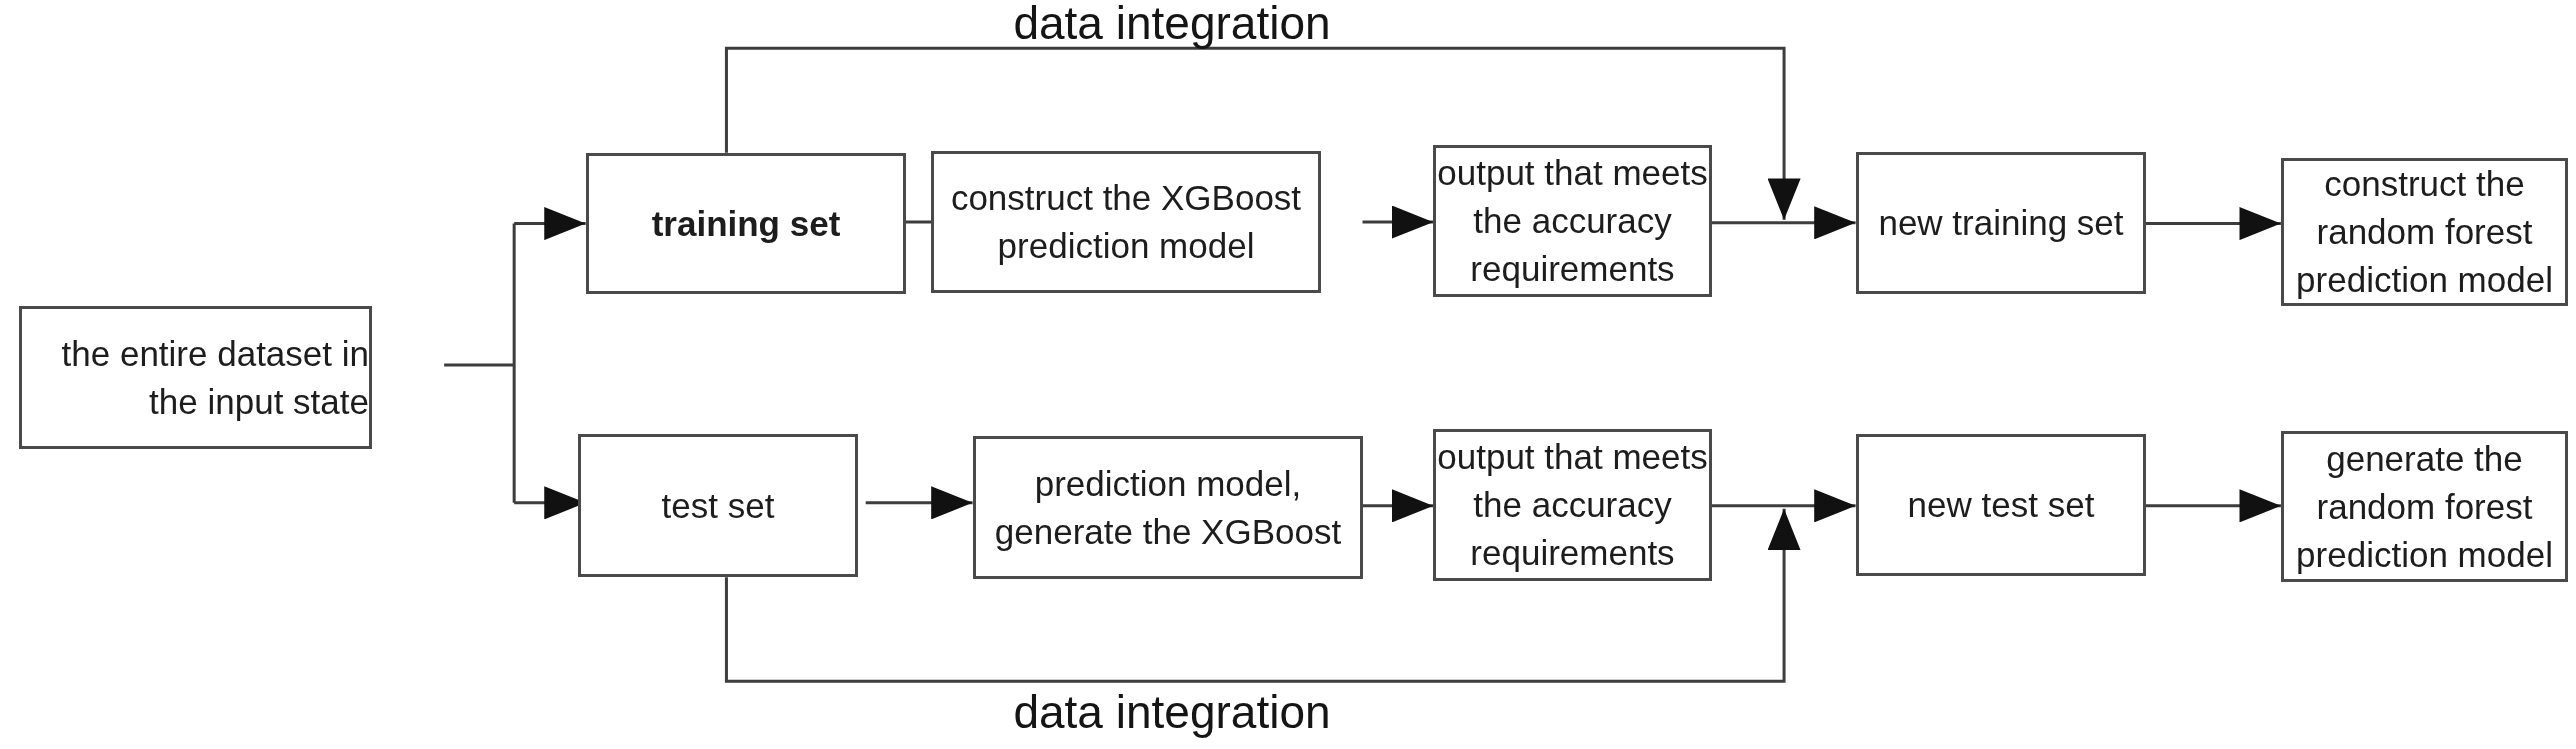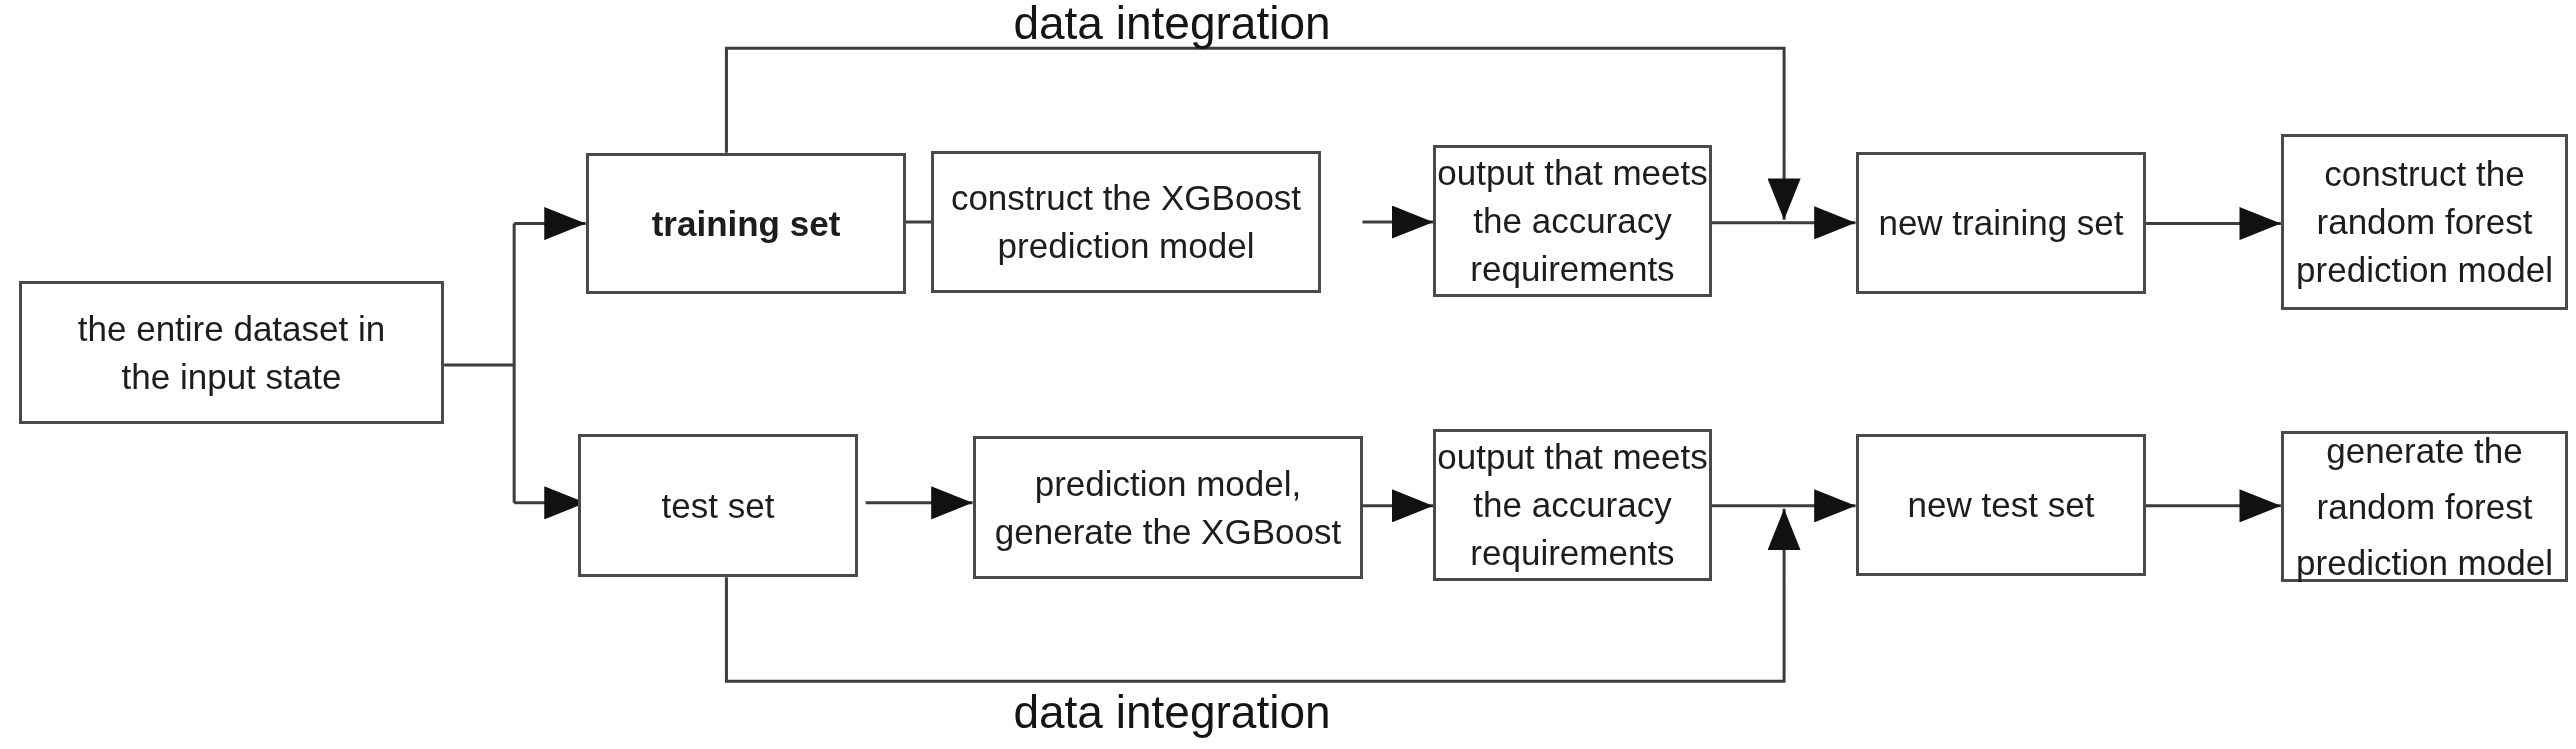--- a/index.html
+++ b/index.html
@@ -79,21 +79,21 @@
     <path d="M 1810 672 L 1904 672" stroke="#3d3d3d" stroke-width="4" fill="none" marker-end="url(#arrow)"></path>
     <path d="M 2274 672 L 2465 672" stroke="#3d3d3d" stroke-width="4" fill="none" marker-end="url(#arrow)"></path>
     <path d="M 2850 672 L 3030 672" stroke="#3d3d3d" stroke-width="4" fill="none" marker-end="url(#arrow)"></path>
 
     <path d="M 965 767 L 965 905 L 2370 905 L 2370 676" stroke="#3d3d3d" stroke-width="4" fill="none" marker-end="url(#arrow)"></path>
   </svg>
 
   <div class="di-label" style="left:871px; top:1.5px;">data integration</div>
   <div class="di-label" style="left:871px; top:691px;">data integration</div>
 
-  <div class="node" style="left:19px; top:281px; width:425px; height:143px;">
+  <div class="node" style="left:19px; top:306px; width:353px; height:143px;align-items:flex-end;">
     <span class="ln">the entire dataset in</span>
     <span class="ln">the input state</span>
   </div>
 
   <div class="node" style="left:586px; top:153px; width:320px; height:141px;font-weight:bold;">
     <span class="ln">training set</span>
   </div>
 
   <div class="node" style="left:931px; top:151px; width:390px; height:142px;">
     <span class="ln">construct the XGBoost</span>
@@ -103,21 +103,21 @@
   <div class="node" style="left:1433px; top:145px; width:279px; height:152px;">
     <span class="ln">output that meets</span>
     <span class="ln">the accuracy</span>
     <span class="ln">requirements</span>
   </div>
 
   <div class="node" style="left:1856px; top:152px; width:290px; height:142px;">
     <span class="ln">new training set</span>
   </div>
 
-  <div class="node" style="left:2281px; top:134px; width:287px; height:176px;">
+  <div class="node" style="left:2281px; top:158px; width:287px; height:148px;">
     <span class="ln">construct the</span>
     <span class="ln">random forest</span>
     <span class="ln">prediction model</span>
   </div>
 
   <div class="node" style="left:578px; top:434px; width:280px; height:143px;">
     <span class="ln">test set</span>
   </div>
 
   <div class="node" style="left:973px; top:436px; width:390px; height:143px;">
@@ -128,20 +128,20 @@
   <div class="node" style="left:1433px; top:429px; width:279px; height:152px;">
     <span class="ln">output that meets</span>
     <span class="ln">the accuracy</span>
     <span class="ln">requirements</span>
   </div>
 
   <div class="node" style="left:1856px; top:434px; width:290px; height:142px;">
     <span class="ln">new test set</span>
   </div>
 
-  <div class="node" style="left:2281px; top:431px; width:287px; height:151px;gap:8px;">
+  <div class="node" style="left:2281px; top:431px; width:287px; height:151px;">
     <span class="ln">generate the</span>
     <span class="ln">random forest</span>
     <span class="ln">prediction model</span>
   </div>
 
 </div>
 
 
 </body></html>

